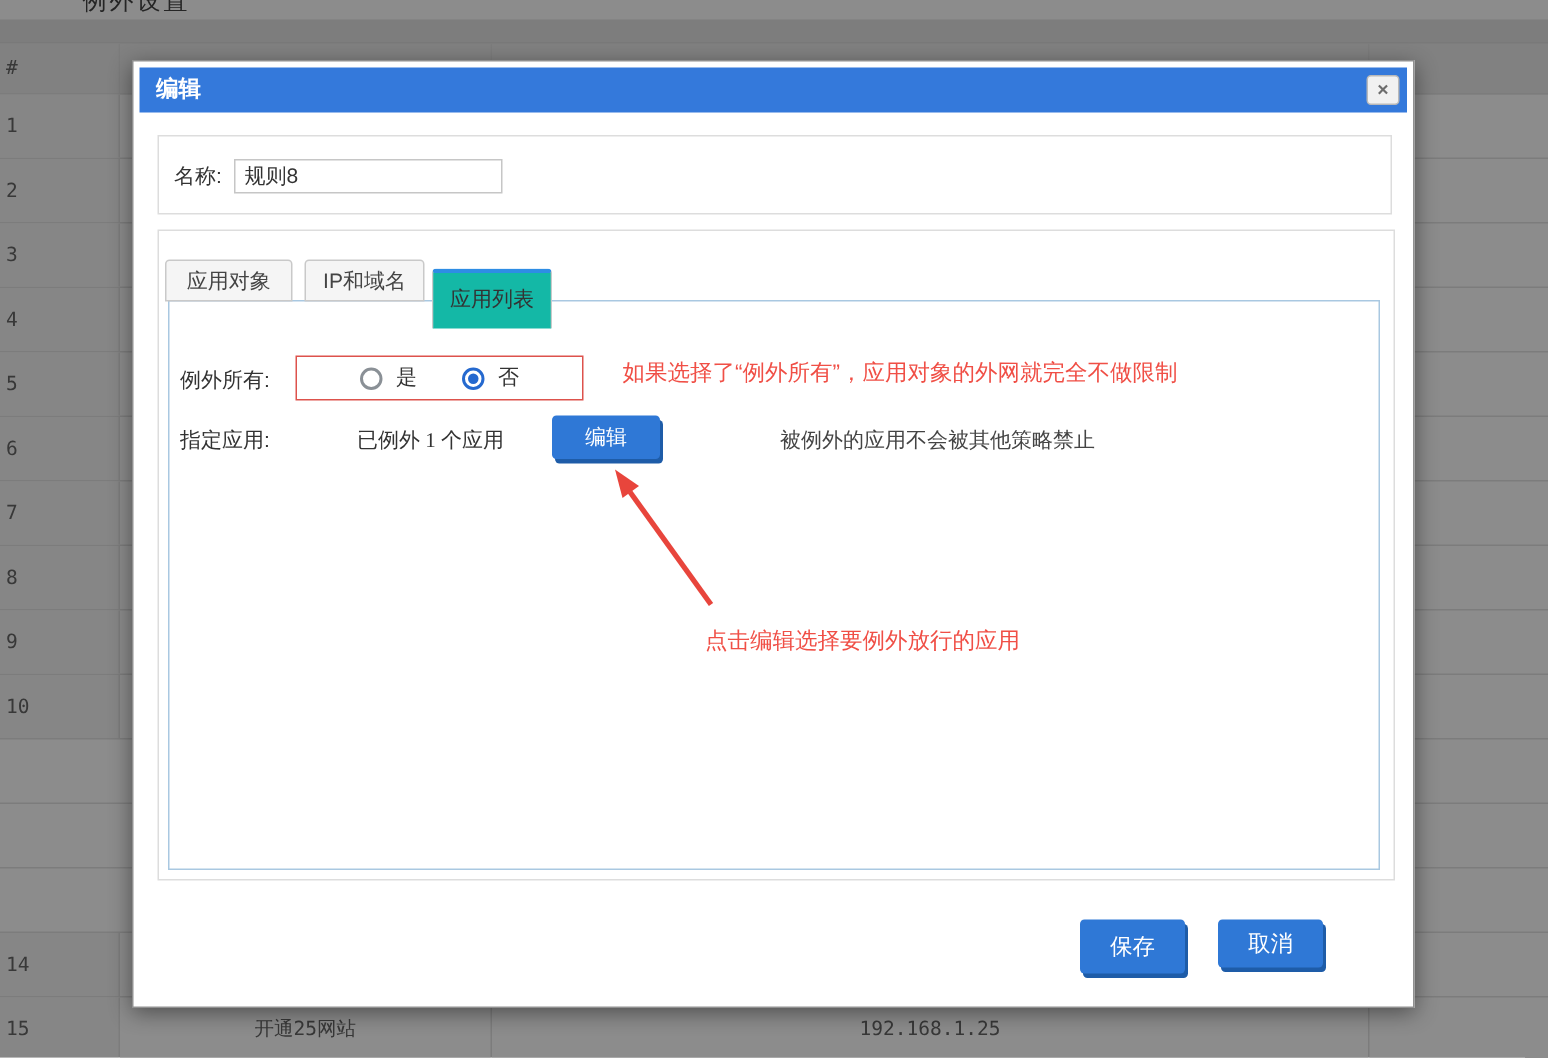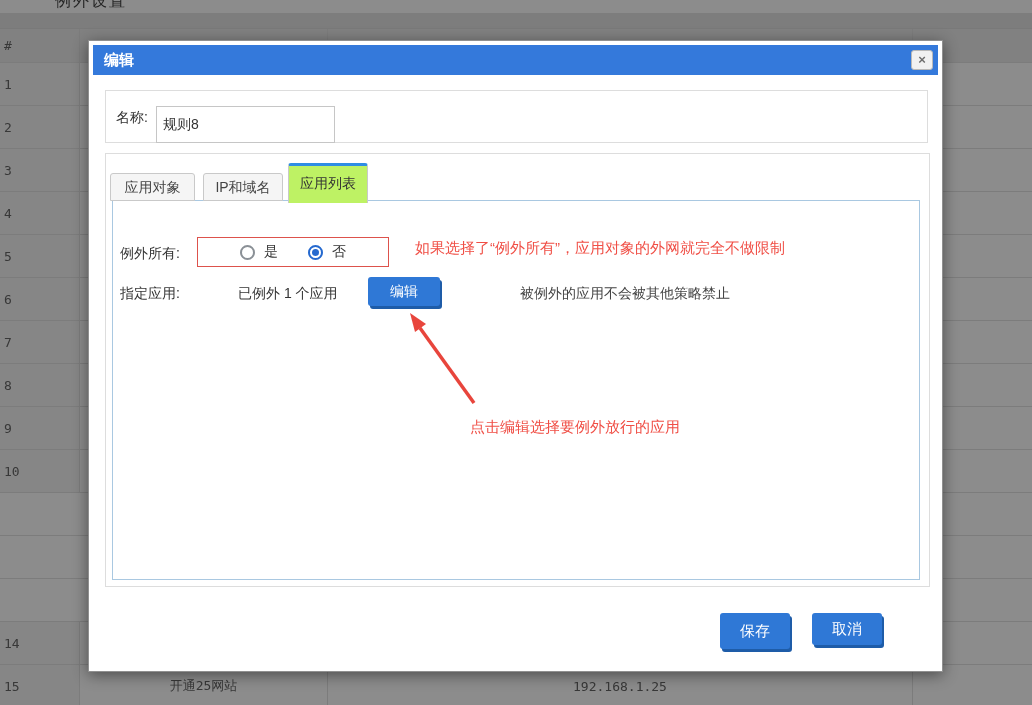--- a/index.html
+++ b/index.html
@@ -52,52 +52,52 @@
     color:#6d6d6d; font-size:13px; font-weight:bold; line-height:18px;
     text-align:center; cursor:pointer;
   }
 
   .name-panel {
     position:absolute; left:16px; top:49px; width:823px; height:53px;
     border:1px solid #ddd; background:#fff;
   }
   .name-label { position:absolute; left:10px; top:18px; font-size:14px; color:#333; }
   .name-input {
-    position:absolute; left:50px; top:15px; width:179px; height:37px;
+    position:absolute; left:50px; top:15px; width:179px; height:23px;
     border:1px solid #c6c6c6; font-size:14px; color:#333; padding:0 6px;
     font-family:"Liberation Sans", sans-serif;
   }
 
   .tab-wrapper {
     position:absolute; left:16px; top:112px; width:825px; height:434px;
     border:1px solid #ddd; background:#fff;
   }
   .tab {
     position:absolute; height:28px; background:#f5f5f5;
     border:1px solid #c9c9c9; border-radius:3px 3px 0 0;
     font-size:14px; color:#444; text-align:center; line-height:26px;
     top:132px; cursor:pointer; z-index:3;
   }
   .tab.active {
-    top:122px; height:40px; background:#bef264; border-bottom:none;
+    top:138px; height:40px; background:#14b8a6; border-bottom:none;
     border-top:3px solid #2e8de4; line-height:34px; color:#333; z-index:4;
   }
   .tab1 { left:21px;  width:85px;text-align:center; }
   .tab2 { left:114px; width:80px; }
   .tab3 { left:199px; width:80px; }
 
   .blue-panel {
     position:absolute; left:23px; top:159px; width:808px; height:380px;
     border:1px solid #a9c8e1; background:#fff; z-index:2;
   }
 
   .form-label { position:absolute; font-size:14px; color:#333; z-index:5; }
   .lbl-exception { left:31px; top:204px; }
   .lbl-app { left:31px; top:244px; }
-  .count-text { left:149px; top:244px; color:#333; }
+  .count-text { left:149px; top:244px; color:#333;font-family:Liberation Serif, serif; }
   .hint-text { left:431px; top:244px; color:#444; }
 
   .radio-box {
     position:absolute; left:108px; top:196px; width:192px; height:30px;
     border:1px solid #dd524c; display:flex; align-items:center;
     justify-content:center; gap:30px; z-index:5; background:transparent;
   }
   .radio-item { display:flex; align-items:center; gap:9px; font-size:14px; color:#333; cursor:pointer; }
   .radio-circle {
     width:15px; height:15px; border-radius:50%; border:2px solid #8a9096;

